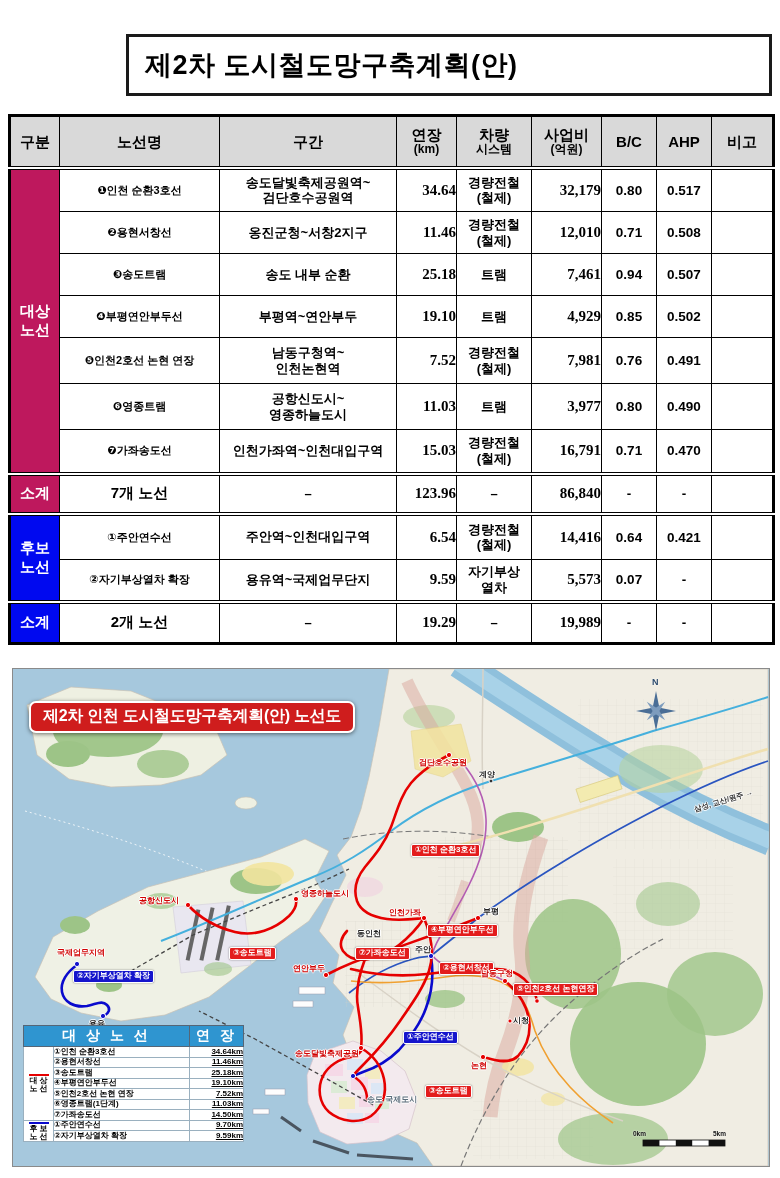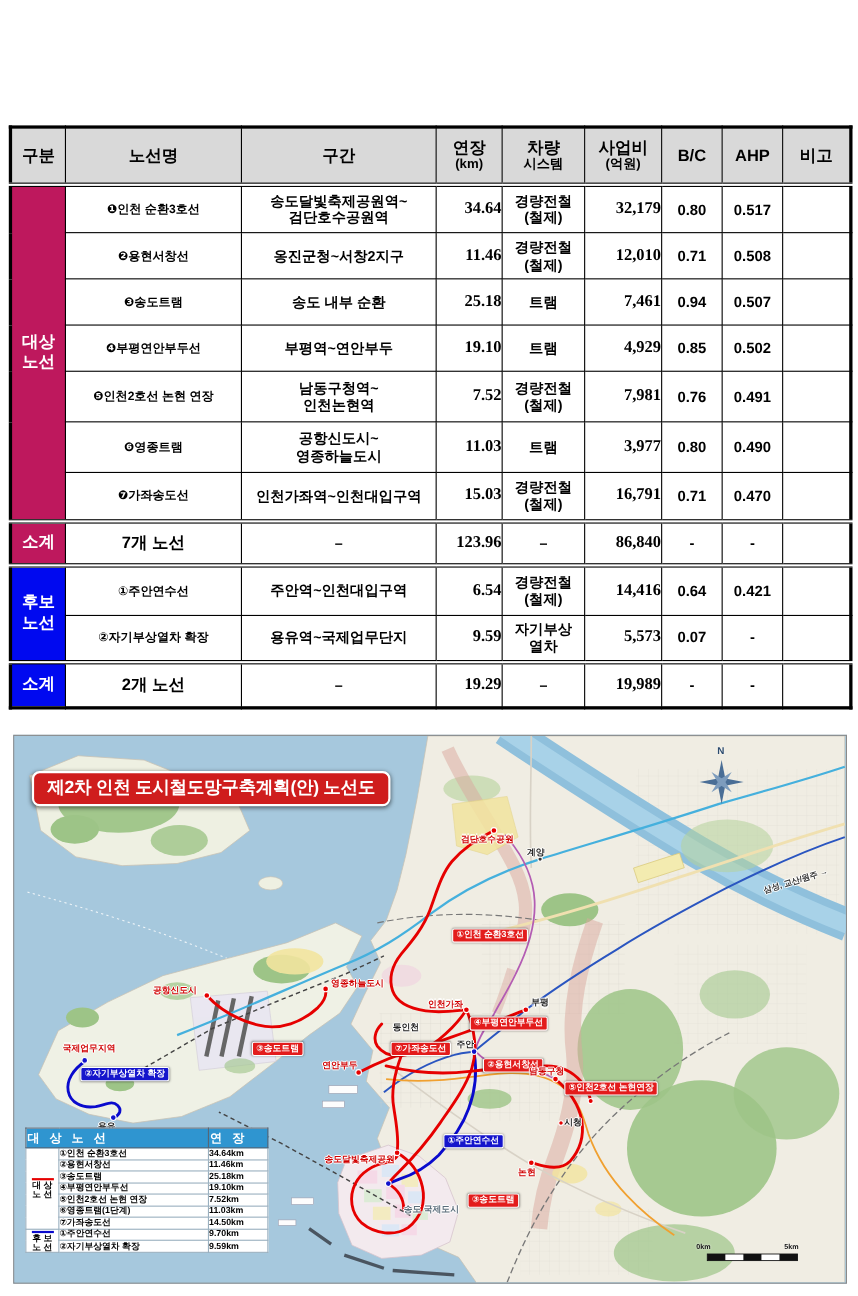--- a/index.html
+++ b/index.html
@@ -58,34 +58,35 @@
   .ml.rot{transform:rotate(-17deg);color:#333;font-size:7.5px;}
   .compass-n{position:absolute;font-size:9px;font-weight:700;color:#2c4b6e;
       text-shadow:0 0 2px #fff;}
   .scale-lbl{position:absolute;font-size:6.5px;font-weight:600;color:#111;
       text-shadow:0 0 2px #fff;}
 
   
   .legend{position:absolute;left:10px;top:356px;background:rgba(255,255,255,.95);
       border:1px solid #5c7librar0;}
   table.lg{border-collapse:collapse;table-layout:fixed;width:220px;}
-  table.lg th{background:#2f95d0;color:#fff;font-size:11px;font-weight:700;
-      letter-spacing:3px;border:1px solid #567;height:15px;text-align:left;}
+  table.lg th{background:#2f95d0;color:#fff;font-size:14px;font-weight:700;
+      letter-spacing:3px;border:1px solid #567;height:15px;text-align:center;}
   table.lg td{border:1px solid #9ab0bf;font-size:8px;font-weight:700;height:9.5px;
       line-height:1;padding:0;background:rgba(255,255,255,.92);}
   td.lg-name{text-align:left;padding-left:3px;}
-  td.lg-len{text-align:left;padding-right:2px;}
+  td.lg-len{text-align:right;padding-right:2px;text-decoration:underline;}
   td.lg-grp{text-align:center;font-size:7.5px;line-height:1.15;}
   .lg-bar{display:block;width:20px;height:2px;margin:1px auto 1px;}
 </style>
 </head>
 <body>
 
 <div class="page">
 
+  <div class="doc-title">제2차 도시철도망구축계획(안)</div>
 
   <div class="tbl-wrap">
     <table class="plan" id="plan-table">
         <colgroup>
           <col style="width: 50px;">
           <col style="width: 160px;">
           <col style="width: 177px;">
           <col style="width: 60px;">
           <col style="width: 75px;">
           <col style="width: 70px;">

